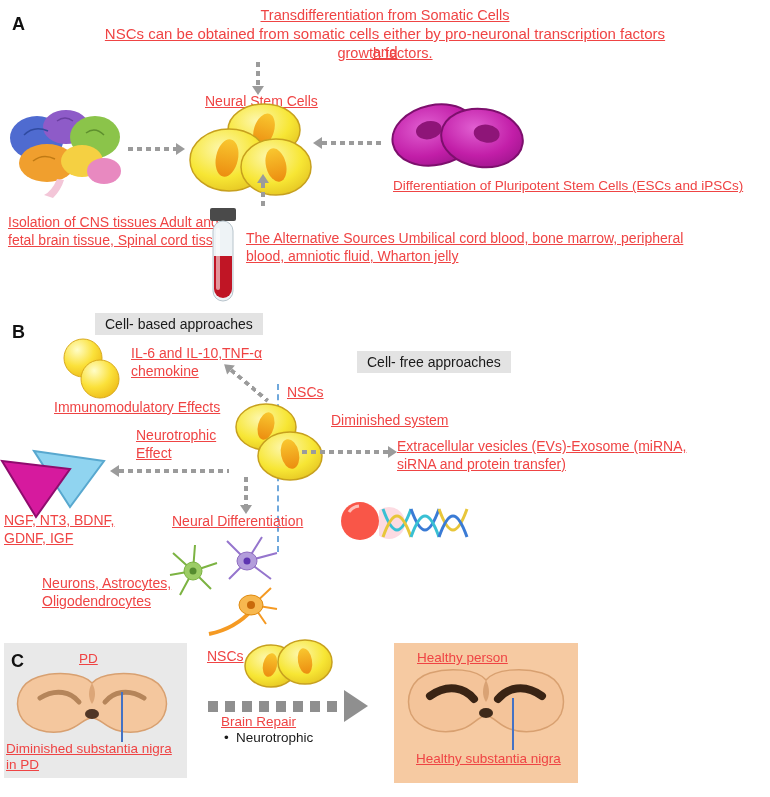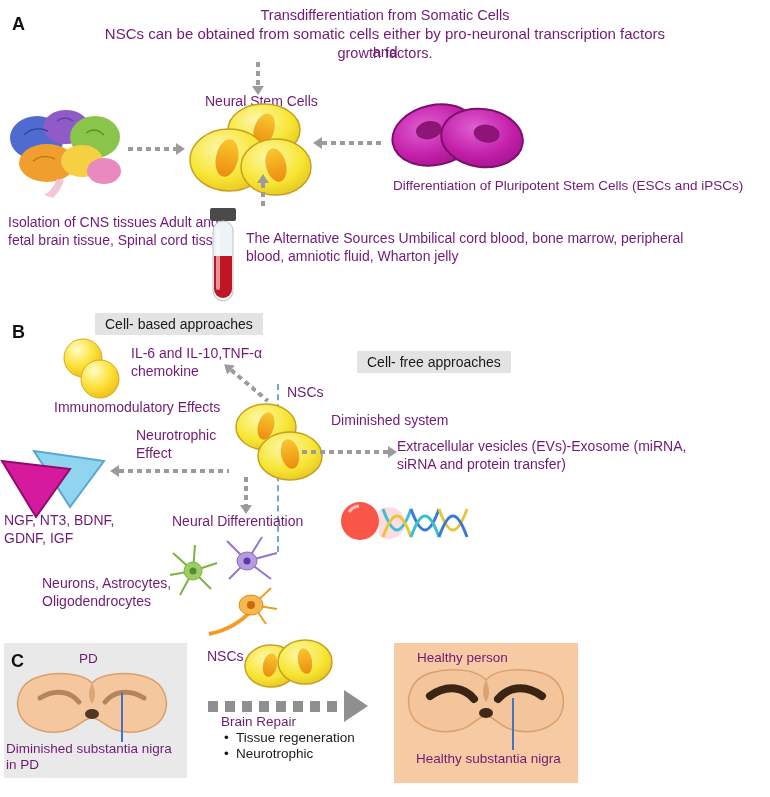--- a/index.html
+++ b/index.html
@@ -2,21 +2,21 @@
 <html><head>
 <meta charset="utf-8">
 <style>
   * { margin:0; padding:0; box-sizing:border-box; }
   html,body { width:770px; height:797px; }
   body {
     position:relative; background:#ffffff; overflow:hidden;
     font-family:"Liberation Sans", sans-serif; color:#1a1a1a;
   }
   .abs { position:absolute; }
-  .txt { position:absolute; font-size:14px; line-height:18px; color:#701a75; }
+  .txt { position:absolute; font-size:14px; line-height:18px; color:#ef4444;text-decoration:underline; }
   .sm  { font-size:13.5px; line-height:16px; }
   .nowrap { white-space:nowrap; }
   .center { text-align:center; }
   .panel-label { position:absolute; font-weight:bold; font-size:18px; color:#111; }
   .approach-box { position:absolute; background:#e3e3e3; font-size:14px; padding:3px 10px; white-space:nowrap; }
 
   
   .dash-h { position:absolute; height:4px;
     background:repeating-linear-gradient(90deg,#9b9b9b 0 5px,transparent 5px 9px); }
   .dash-v { position:absolute; width:4px;
@@ -248,21 +248,20 @@
   <ellipse cx="62" cy="28" rx="27" ry="22" fill="url(#gy)" stroke="#c7a01e" stroke-width="1.5"></ellipse>
   <ellipse cx="62" cy="27" rx="7" ry="13" fill="url(#go)" transform="rotate(-10 62 27)"></ellipse>
 </svg>
 
 <div class="bigdash" style="left:208px; top:701px; width:136px"></div>
 <div class="bighead" style="left:344px; top:690px"></div>
 
 <div class="txt nowrap sm" style="left:221px; top:714px">Brain Repair</div>
 
 <div class="abs" style="left:222px; top:730px; width:170px; font-size:13.5px; line-height:15.5px">
-  <div class="bullet">Tissue regeneration</div>
   <div class="bullet">Neurotrophic</div>
 </div>
 
 <div class="txt nowrap sm" style="left:417px; top:650px">Healthy person</div>
 
 <svg class="abs" style="left:404px; top:666px" width="164" height="78" viewBox="0 0 164 78">
   <path d="M82,14 C73,3 46,1 26,7 C6,13 1,33 7,48 C14,63 38,70 58,63 C70,59 74,50 82,50 C90,50 94,59 106,63 C126,70 150,63 157,48 C163,33 158,13 138,7 C118,1 91,3 82,14 Z" fill="#f4c49a" stroke="#d8a070" stroke-width="1.5"></path>
   <path d="M82,14 C78,22 78,30 82,36 C86,30 86,22 82,14 Z" fill="#d9a274"></path>
   <path d="M26,30 C44,17 61,22 70,33" stroke="#3a2414" stroke-width="8" fill="none" stroke-linecap="round"></path>
   <path d="M138,30 C120,17 103,22 94,33" stroke="#3a2414" stroke-width="8" fill="none" stroke-linecap="round"></path>

